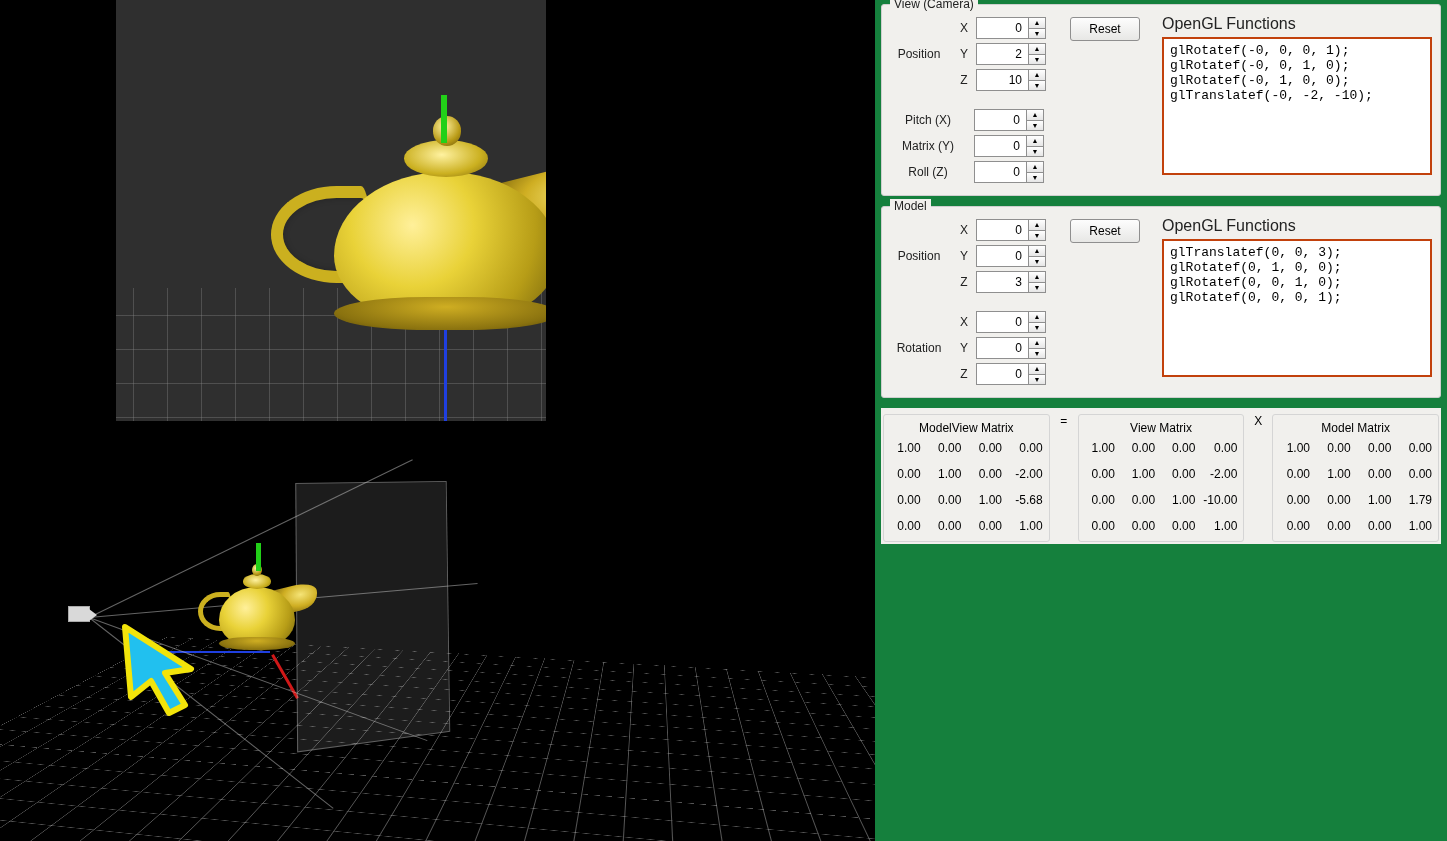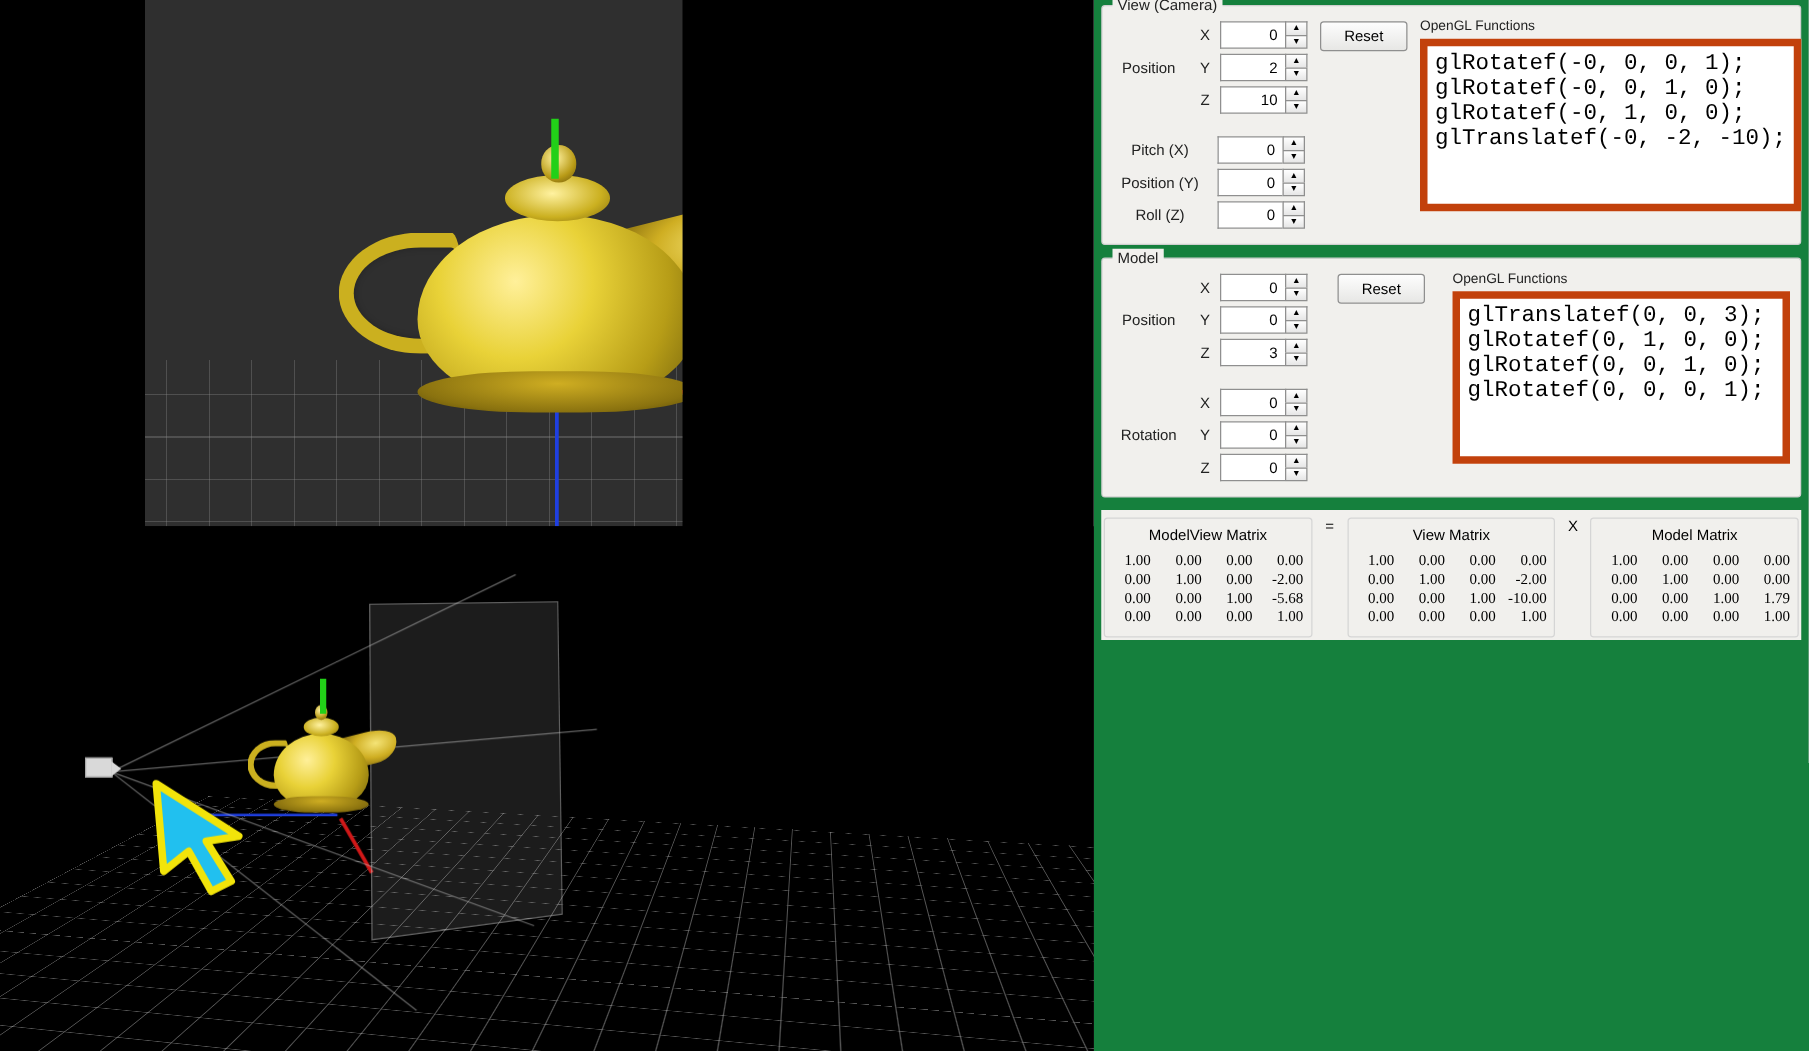--- a/index.html
+++ b/index.html
@@ -124,33 +124,33 @@
     background:linear-gradient(#fff,#e6e6e6); cursor:pointer;
   }
   .spin .btns button:first-child{ border-bottom:none; }
 
   button.reset{
     width:70px; height:24px; margin-top:2px;
     background:linear-gradient(#fdfdfd,#e7e7e5); border:1px solid #8f8f8f; border-radius:3px;
     font-family:inherit; font-size:12px; cursor:pointer;
   }
 
-  .func-label { font-size:11px; color:#222; margin-bottom:4px; }
+  .func-label { font-size:16px; color:#222; margin-bottom:4px; }
   .code-box {
-    background:#fff; border:6px solid #c2410c; padding:4px 6px;
-    font-family:"Courier New",monospace; font-size:18px; white-space:pre; color:#000;
+    background:#fff; border:2px solid #c2410c; padding:4px 6px;
+    font-family:"Courier New",monospace; font-size:13px; white-space:pre; color:#000;
     min-height: 80px;
   }
   .code-box.tall { min-height: 138px; }
 
   
   .matrices { display:flex; align-items:flex-start; gap:6px; padding: 6px 2px 2px 2px; background:#f1f0ed; }
   .mat-box { flex:1; border:1px solid #d5d5d5; border-radius:3px; padding:6px 4px 8px 4px; background:#f1f0ed; text-align:center; }
   .mat-title { margin-bottom:6px; }
-  .mat-grid { display:grid; grid-template-columns: repeat(4, 1fr); gap:0 6px; font-size:12px;font-family:Liberation Serif, serif; }
+  .mat-grid { display:grid; grid-template-columns: repeat(4, 1fr); gap:12px 6px; font-size:12px; }
   .mat-grid span{ text-align:right; padding-right:2px; }
   .op { width:16px; text-align:center; padding: 0 2px; }
 </style>
 </head>
 <body>
 
 <div class="left-pane">
 
   <div class="vp1">
     <div class="floor"></div>
@@ -236,21 +236,21 @@
           <span class="lbl-main" style="width:80px">Pitch (X)</span>
           <span class="spin">
             <input value="0" style="">
             <span class="btns">
                 <button>▲</button>
                 <button>▼</button>
               </span>
           </span>
         </div>
         <div class="row">
-          <span class="lbl-main" style="width:80px">Position (Y)</span>
+          <span class="lbl-main" style="width:80px">Matrix (Y)</span>
           <span class="spin">
             <input value="0" style="">
             <span class="btns">
                 <button>▲</button>
                 <button>▼</button>
               </span>
           </span>
         </div>
         <div class="row">
           <span class="lbl-main" style="width:80px">Roll (Z)</span>

